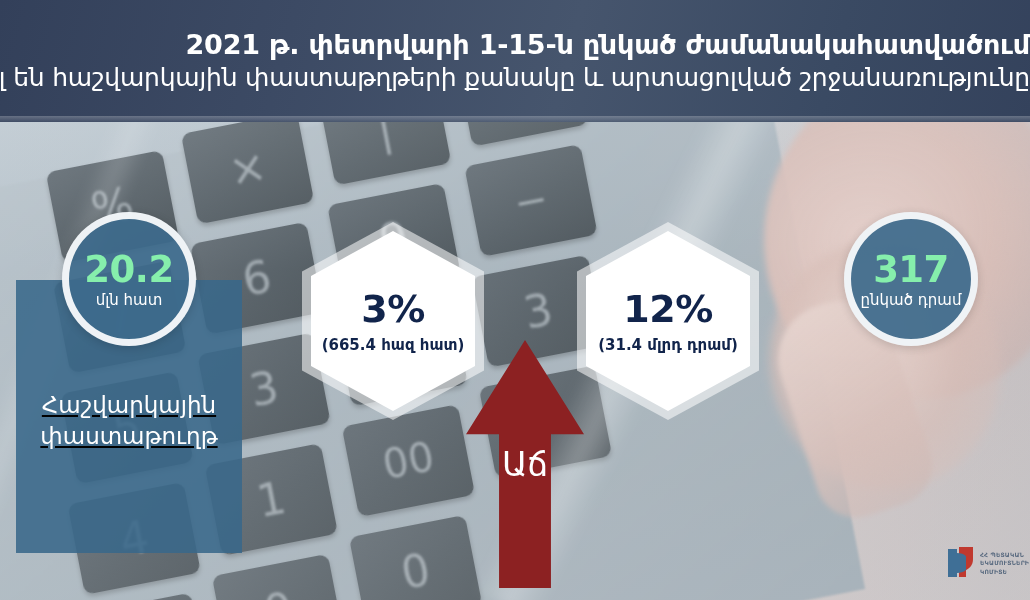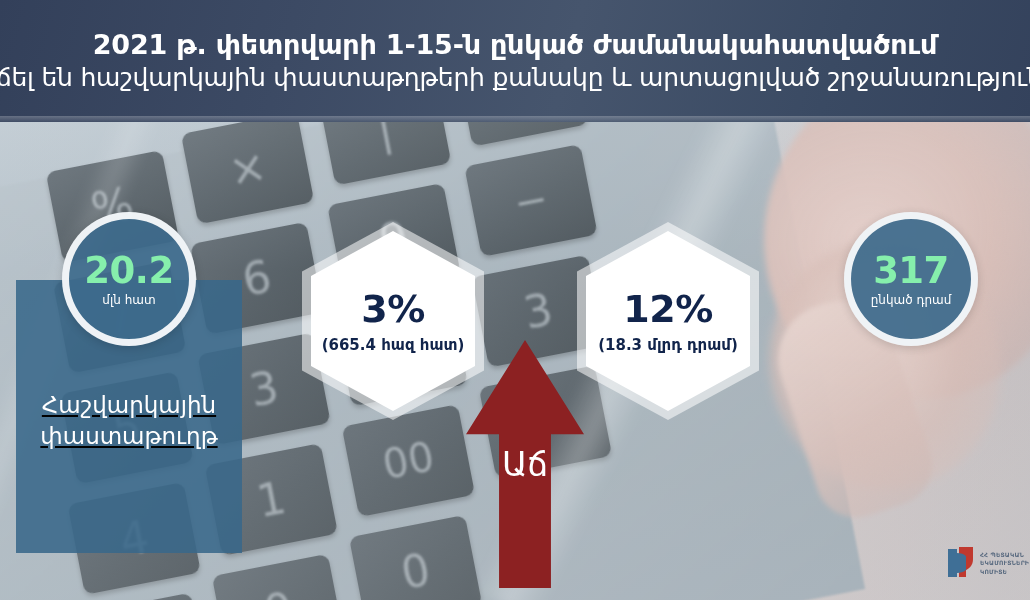--- a/index.html
+++ b/index.html
@@ -84,21 +84,21 @@
   
   .bg-wash {
     position:absolute; inset:0;
     background:linear-gradient(180deg, rgba(214,223,229,0.34) 0%, rgba(200,211,219,0.22) 45%, rgba(206,214,220,0.30) 100%);
   }
 
   
   .header {
     position:absolute; left:0; top:0; width:1030px; height:122px;
     background:linear-gradient(105deg,#33405a 0%,#3c4a64 28%,#46556d 55%,#3a4a63 80%,#34425c 100%);
-    display:flex; flex-direction:column; align-items:center; justify-content:center;
+    display:flex; flex-direction:column; align-items:flex-end; justify-content:center;
     gap:2px;
     z-index:5;
   }
   .header::after{
     content:""; position:absolute; left:0; right:0; bottom:0; height:6px;
     background:linear-gradient(180deg, rgba(255,255,255,0.25), rgba(255,255,255,0.05));
   }
   .header-line1 {
     color:#ffffff; font-size:27px; font-weight:700; letter-spacing:-0.2px;
     white-space:nowrap; line-height:1.16;
@@ -130,21 +130,21 @@
     border:7px solid rgba(248,250,251,0.95);
     display:flex; flex-direction:column; align-items:center; justify-content:center;
     box-shadow:0 2px 10px rgba(0,0,0,0.16);
   }
   .circle-left  { left:62px;  top:212px; width:134px; height:134px; }
   .circle-right { left:844px; top:212px; width:134px; height:134px; }
   .circle-value {
     color:#86efac; font-size:37px; font-weight:700; line-height:1; letter-spacing:-0.5px;
   }
   .circle-unit {
-    color:#ffffff; font-size:12px; font-weight:400; margin-top:5px; line-height:1;
+    color:#ffffff; font-size:15px; font-weight:400; margin-top:5px; line-height:1;
   }
 
   
   .hex-wrap { position:absolute; z-index:8; width:182px; height:198px; }
   .hex-wrap-1 { left:302px; top:222px; }
   .hex-wrap-2 { left:577px; top:222px; }
   .hex-outer, .hex-inner {
     position:absolute; inset:0;
     clip-path:polygon(50% 0%, 100% 25%, 100% 75%, 50% 100%, 0% 75%, 0% 25%);
   }
@@ -299,21 +299,21 @@
       <div class="hex-value">3%</div>
       <div class="hex-sub">(665.4 հազ հատ)</div>
     </div>
   </div>
 
   <div class="hex-wrap hex-wrap-2">
     <div class="hex-outer"></div>
     <div class="hex-inner"></div>
     <div class="hex-content">
       <div class="hex-value">12%</div>
-      <div class="hex-sub">(18.3 մլրդ դրամ)</div>
+      <div class="hex-sub">(31.4 մլրդ դրամ)</div>
     </div>
   </div>
 
   <div class="arrow"></div>
   <div class="arrow-label">Աճ</div>
 
   <div class="logo">
     <div class="logo-mark">
       <svg width="26" height="34" viewBox="0 0 26 34" xmlns="http://www.w3.org/2000/svg">
         <path d="M0 3 h9 v28 h-9 z" fill="#3f6f96"></path>

